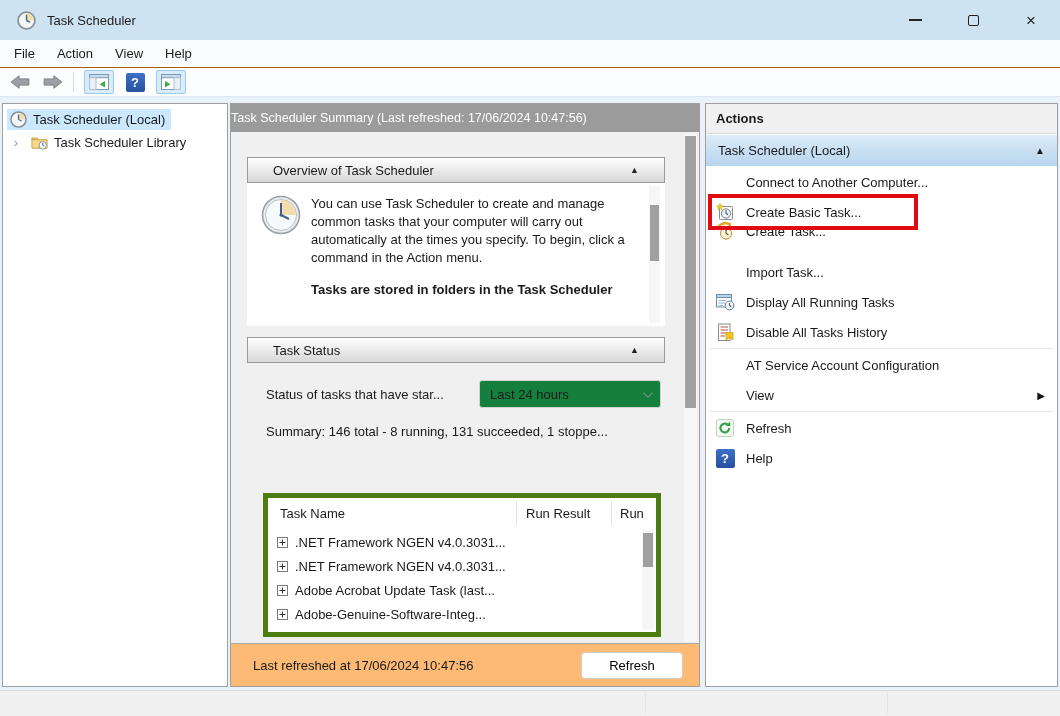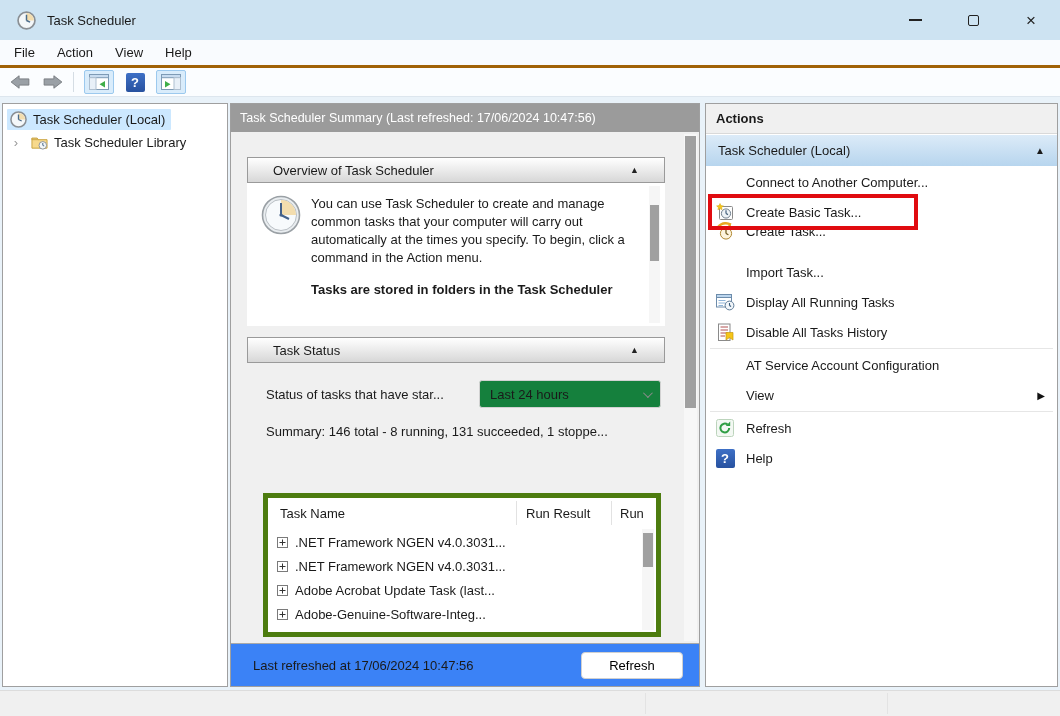--- a/index.html
+++ b/index.html
@@ -15,21 +15,21 @@
     background:var(--titlebar,#cde3f2); display:flex; align-items:center; }
   .titlebar .app-icon { margin-left:17px; width:19px; height:19px; }
   .titlebar .title { margin-left:11px; font-size:13px; }
   .win-controls { position:absolute; right:0; top:0; height:40px; display:flex; }
   .win-btn { width:58px; height:40px; display:flex; align-items:center; justify-content:center; color:#222; }
   .glyph-min { width:13px; height:1.4px; background:#222; display:block; }
   .glyph-max { width:11px; height:11px; border:1.4px solid #222; border-radius:2px; display:block; }
   .glyph-close { font-size:17px; line-height:1; }
 
   .menubar { position:absolute; left:0; top:40px; width:1060px; height:28px;
-    background:#f9fbfe; border-bottom:3px solid #a16207; display:flex; align-items:center; }
+    background:#f9fbfe; border-bottom:1px solid #a16207; display:flex; align-items:center; }
   .menu-item { padding:0 11px; height:100%; display:flex; align-items:center; }
   .menu-item:first-child { padding-left:14px; }
 
   .toolbar { position:absolute; left:0; top:68px; width:1060px; height:29px;
     background:#fbfdff; border-bottom:1px solid #dde6ee; display:flex; align-items:center; }
   .tb-arrow { width:26px; height:20px; margin-left:7px; display:flex; align-items:center; justify-content:center; }
   .tb-sep { width:1px; height:20px; background:#d5dde4; margin:0 7px; }
   .tb-btn { width:30px; height:24px; margin:0 3px; display:flex; align-items:center; justify-content:center; border-radius:2px; }
   .tb-btn.toggled { background:#d9ecfb; border:1px solid #9cc9ee; }
   .help-sq { width:19px; height:19px; background:linear-gradient(#3e70c6,#27519f); color:#fff;
@@ -44,21 +44,21 @@
   
   .tree-row { position:absolute; left:0; width:100%; height:22px; display:flex; align-items:center; }
   .tree-row.sel .sel-wrap { background:var(--selection_blue,#cce8ff); border-radius:1px; }
   .sel-wrap { display:flex; align-items:center; padding:2px 6px 2px 3px; }
   .tree-chevron { color:#9a9a9a; font-size:13px; width:14px; text-align:center; }
   .tree-ico { width:17px; height:17px; margin-right:6px; flex:0 0 auto; }
 
   
   .summary-header { position:absolute; left:0; top:0; width:100%; height:28px;
     background:var(--summary_header_bg,#9b9b9b); color:#fff; display:flex; align-items:center;
-    padding-left:9px; font-size:12.5px; }
+    font-size:12.5px; }
   .section-hd { position:absolute; left:16px; width:418px; height:26px;
     background:linear-gradient(var(--section_header_from,#fff),var(--section_header_to,#d7d7d7));
     border:1px solid #9a9a9a; display:flex; align-items:center; padding:0 25px; }
   .section-hd .collapse { margin-left:auto; font-size:9px; color:#222; }
   .overview-box { position:absolute; left:16px; top:79px; width:418px; height:143px; background:#fff; overflow:hidden; }
   .overview-box .big-clock { position:absolute; left:14px; top:12px; width:40px; height:40px; }
   .overview-text { position:absolute; left:64px; top:12px; width:330px; line-height:18px; }
   .overview-text p + p { margin-top:14px;font-weight:bold; }
   .vscroll { position:absolute; background:#f6f6f6; }
   .vthumb { position:absolute; left:1px; right:1px; background:var(--scroll_thumb,#a0a0a0); }
@@ -75,21 +75,21 @@
   .tt-header { position:absolute; left:0; top:0; width:100%; height:30px; display:flex; align-items:center; }
   .tt-col1 { position:absolute; left:12px; }
   .tt-col2 { position:absolute; left:258px; }
   .tt-col3 { position:absolute; left:352px; width:30px; overflow:hidden; white-space:nowrap; }
   .tt-div { position:absolute; top:3px; height:24px; width:1px; background:#e2e2e2; }
   .tt-row { position:absolute; left:0; width:100%; height:24px; display:flex; align-items:center; }
   .tt-row .plus { margin:0 7px 0 9px; width:11px; height:11px; flex:0 0 auto; }
   .tt-row .nm { white-space:nowrap; }
 
   .center-footer { position:absolute; left:0; bottom:0; width:100%; height:43px;
-    background:#3b82f6; border-top:1px solid #a9a9a9; display:flex; align-items:center; }
+    background:#fdba74; border-top:1px solid #a9a9a9; display:flex; align-items:center; }
   .center-footer .txt { margin-left:22px; }
   .refresh-btn { position:absolute; right:16px; top:8px; width:102px; height:27px; background:#fff;
     border:1px solid #d0d0d0; border-radius:4px; display:flex; align-items:center; justify-content:center; font-size:13px; }
 
   
   .actions-header { position:absolute; left:0; top:0; width:100%; height:30px; background:#f0f0f0;
     border-bottom:1px solid #d9d9d9; display:flex; align-items:center; padding-left:10px; font-weight:bold; }
   .group-hd { position:absolute; left:0; top:31px; width:100%; height:31px;
     background:linear-gradient(var(--group_from,#dcebf8),var(--group_to,#b7d5ee));
     display:flex; align-items:center; padding:0 12px; }

